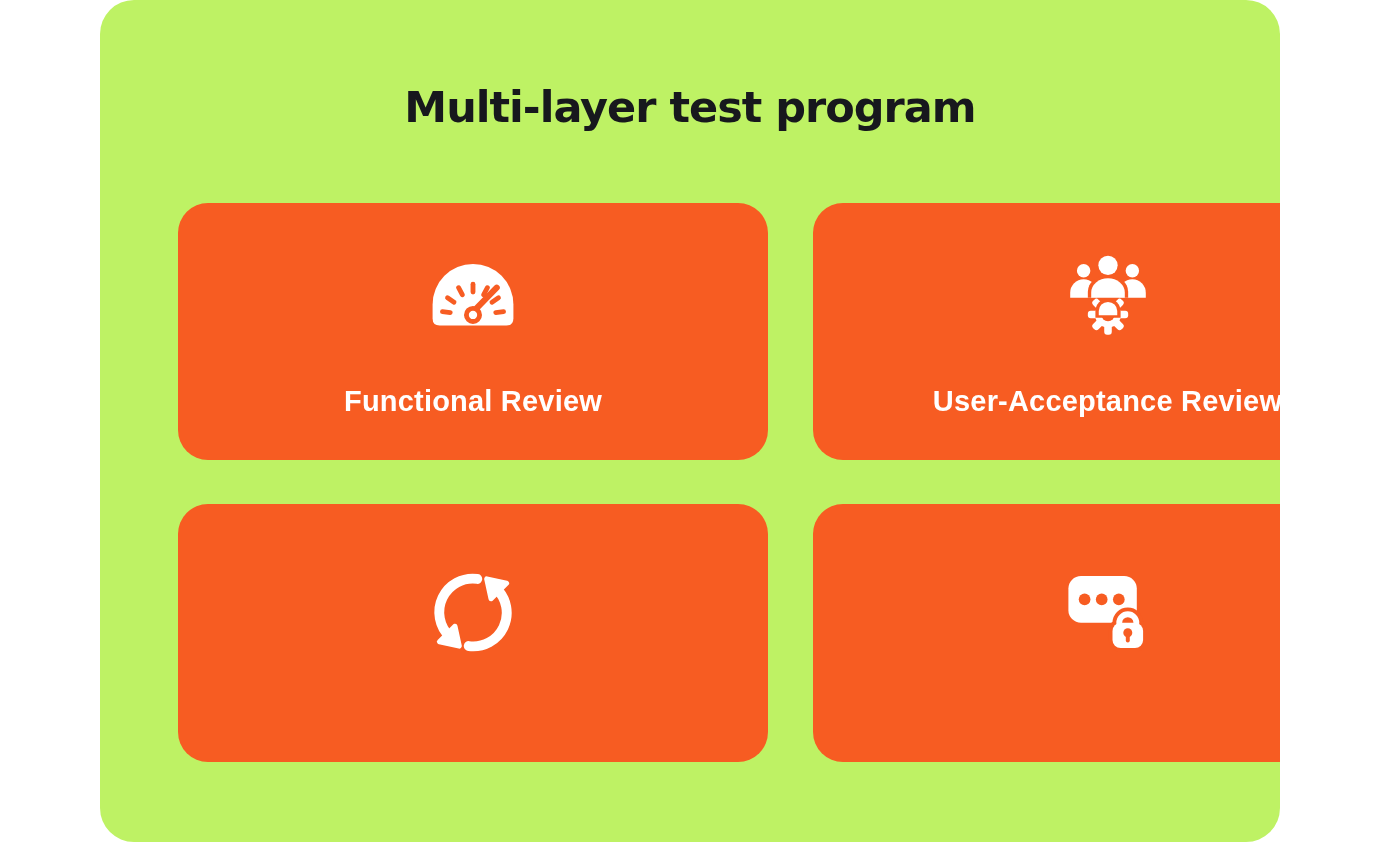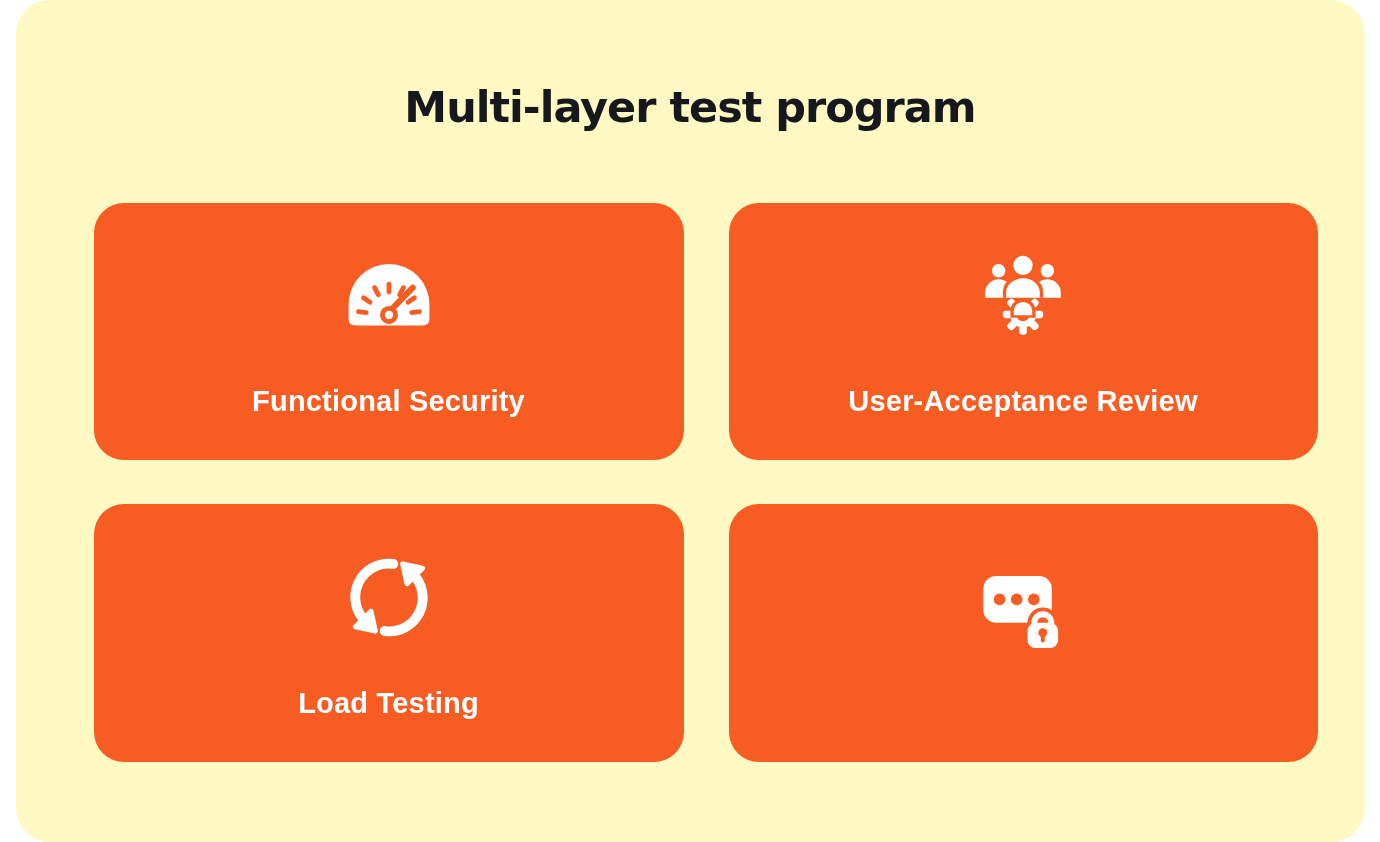--- a/index.html
+++ b/index.html
@@ -1,24 +1,24 @@
 <!DOCTYPE html>
 <html><head>
 <meta charset="utf-8">
 <style>
   * { margin: 0; padding: 0; box-sizing: border-box; }
   html, body { background: #ffffff; }
   body { font-family: "Liberation Sans", sans-serif; }
 
   .canvas {
     position: relative;
-    width: 1349px;
+    width: 1180px;
     height: 842px;
     margin: 0 auto;
-    background: #fef9c3;
+    background: #bef264;
     border-radius: 34px;
     overflow: hidden;
   }
 
   .title {
     padding-top: 84px;
     text-align: center;
     font-family: "DejaVu Sans", sans-serif;
     font-size: 43px;
     font-weight: 800;
@@ -85,21 +85,21 @@
             <line x1="37.8" y1="35.0" x2="33.6" y2="27.0"></line>
             <line x1="50" y1="32" x2="50" y2="23"></line>
             <line x1="62.2" y1="35.0" x2="66.4" y2="27.0"></line>
             <line x1="71.6" y1="43.5" x2="79.0" y2="38.5"></line>
             <line x1="75.9" y1="55.3" x2="84.8" y2="54.3"></line>
           </g>
           <line x1="54.5" y1="50" x2="77" y2="27" stroke="#F75C22" stroke-width="7" stroke-linecap="round"></line>
           <circle cx="50" cy="58" r="7.5" fill="none" stroke="#F75C22" stroke-width="5.5"></circle>
         </svg>
       </div>
-      <div class="card-label">Functional Security</div>
+      <div class="card-label">Functional Review</div>
     </div>
 
     <div class="card">
       <div class="icon-wrap">
         <svg width="84" height="86" viewBox="0 0 100 100" aria-hidden="true">
 
           <g fill="#FFFFFF">
             <g>
               <rect x="45.5" y="48" width="9" height="14" rx="3.5" transform="rotate(45 50 72)"></rect>
               <rect x="45.5" y="48" width="9" height="14" rx="3.5" transform="rotate(90 50 72)"></rect>
@@ -134,21 +134,20 @@
     <div class="card">
       <div class="icon-wrap">
         <svg width="86" height="95" viewBox="0 0 100 100" aria-hidden="true">
           <g id="sync-half">
             <path d="M55 11 A39 39 0 0 0 23 78" fill="none" stroke="#FFFFFF" stroke-width="11.5" stroke-linecap="round"></path>
             <polygon points="34,89 29,66 11,84" fill="#FFFFFF" stroke="#FFFFFF" stroke-width="6" stroke-linejoin="round"></polygon>
           </g>
           <use href="#sync-half" transform="rotate(180 50 50)"></use>
         </svg>
       </div>
-      <div class="card-label">Load Testing</div>
     </div>
 
     <div class="card">
       <div class="icon-wrap">
         <svg width="90" height="88" viewBox="0 0 100 96" aria-hidden="true">
 
           <rect x="6" y="8" width="76" height="52" rx="14" fill="#FFFFFF"></rect>
           <circle cx="24" cy="34" r="6.5" fill="#F75C22"></circle>
           <circle cx="43" cy="34" r="6.5" fill="#F75C22"></circle>
           <circle cx="62" cy="34" r="6.5" fill="#F75C22"></circle>

